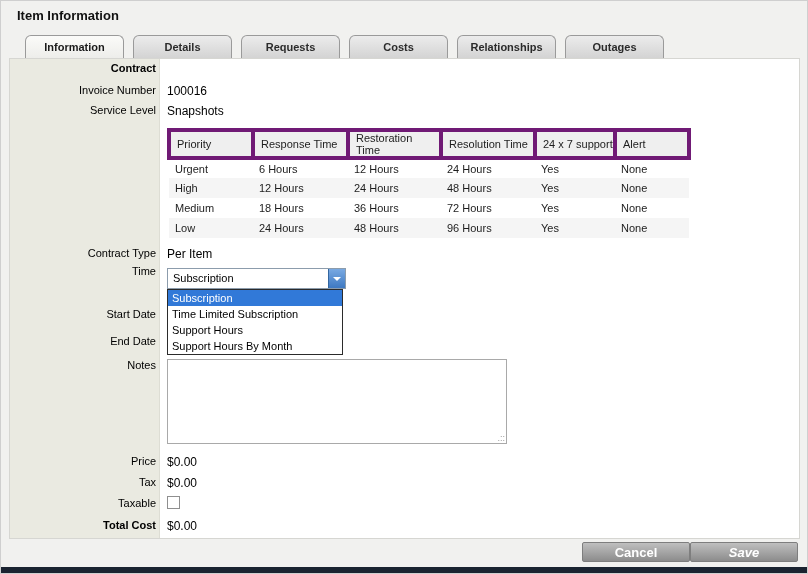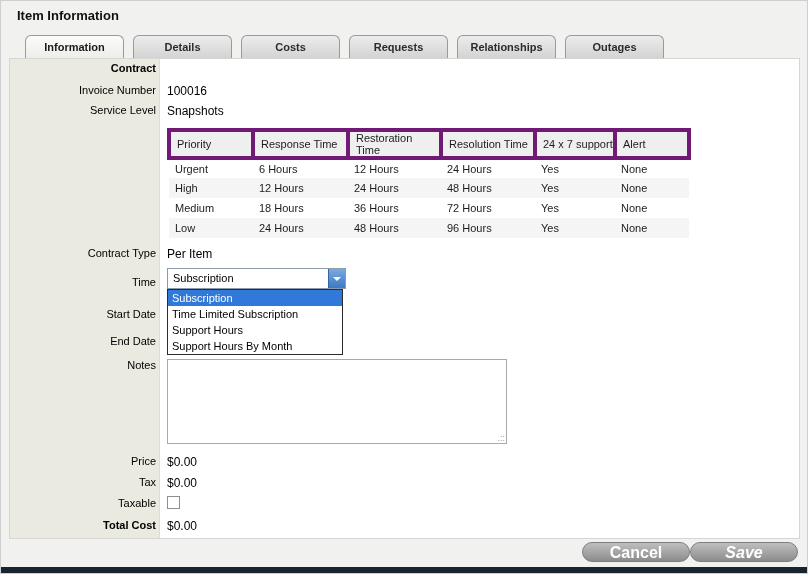--- a/index.html
+++ b/index.html
@@ -94,58 +94,58 @@
     pointer-events:none; line-height:8px;
   }
 
   .checkbox {
     position:absolute; left:166px; top:495px; width:13px; height:13px;
     background:#fff; border:1px solid #8f8f8f; cursor:pointer;
   }
 
   .pill {
     position:absolute; top:541px; width:108px; height:20px;
-    border-radius:10px; border:1px solid #7e7e7e;
+    border-radius:2px; border:1px solid #7e7e7e;
     background:linear-gradient(#bfbfbf,#8c8c8c);
-    color:#fff; font-size:16px; font-weight:bold;
+    color:#fff; font-size:13px; font-weight:bold;
     text-align:center; line-height:19px; cursor:pointer;
   }
   .pill.cancel { left:581px; }
   .pill.save { left:689px;font-style:italic; }
 
   .bottom-bar {
     position:absolute; left:0; right:0; bottom:0; height:6px;
     background:#1a2330;
   }
 </style>
 </head>
 <body>
 
 <div class="window">
 
   <div class="titlebar">Item Information</div>
 
   <div class="tabs">
     <div class="tab active">Information</div>
     <div class="tab">Details</div>
+    <div class="tab">Requests</div>
     <div class="tab">Costs</div>
-    <div class="tab">Requests</div>
     <div class="tab">Relationships</div>
     <div class="tab">Outages</div>
   </div>
 
   <div class="panel">
     <div class="label-col"></div>
   </div>
 
   <div class="lbl bold" style="top:61px">Contract</div>
   <div class="lbl" style="top:83px">Invoice Number</div>
   <div class="lbl" style="top:103px">Service Level</div>
   <div class="lbl" style="top:246px">Contract Type</div>
-  <div class="lbl" style="top:275px">Time</div>
+  <div class="lbl" style="top:264px">Time</div>
   <div class="lbl" style="top:307px">Start Date</div>
   <div class="lbl" style="top:334px">End Date</div>
   <div class="lbl" style="top:358px">Notes</div>
   <div class="lbl" style="top:454px">Price</div>
   <div class="lbl" style="top:475px">Tax</div>
   <div class="lbl" style="top:496px">Taxable</div>
   <div class="lbl bold" style="top:518px">Total Cost</div>
 
   <div class="val" style="top:83px">100016</div>
   <div class="val" style="top:103px">Snapshots</div>

